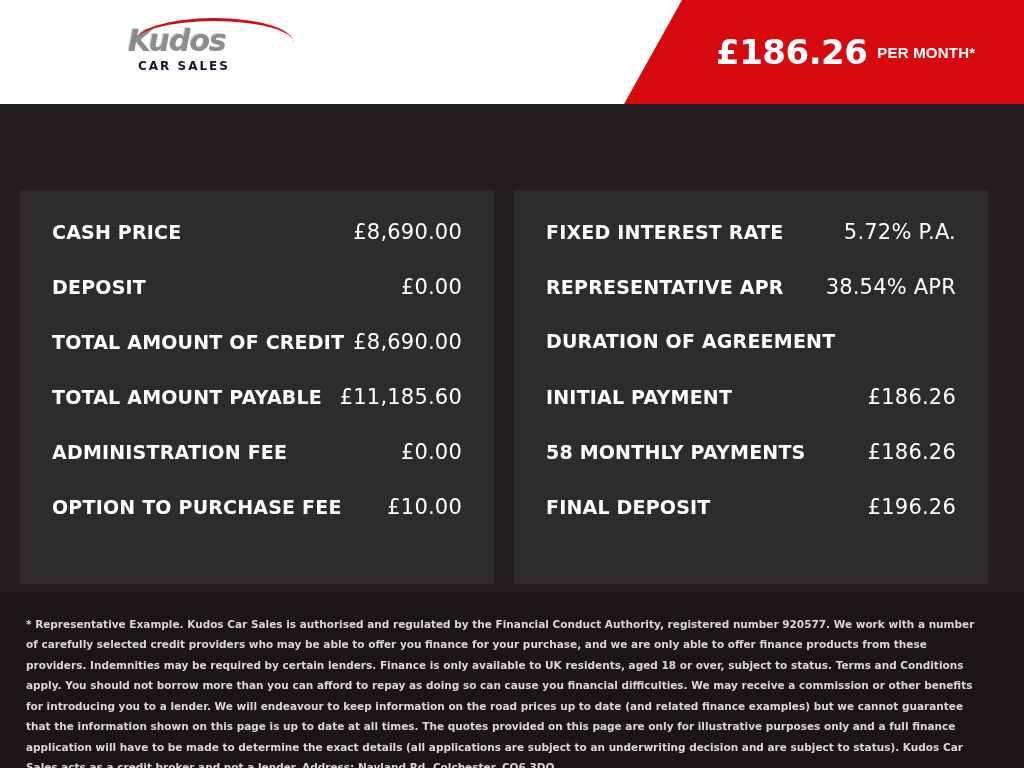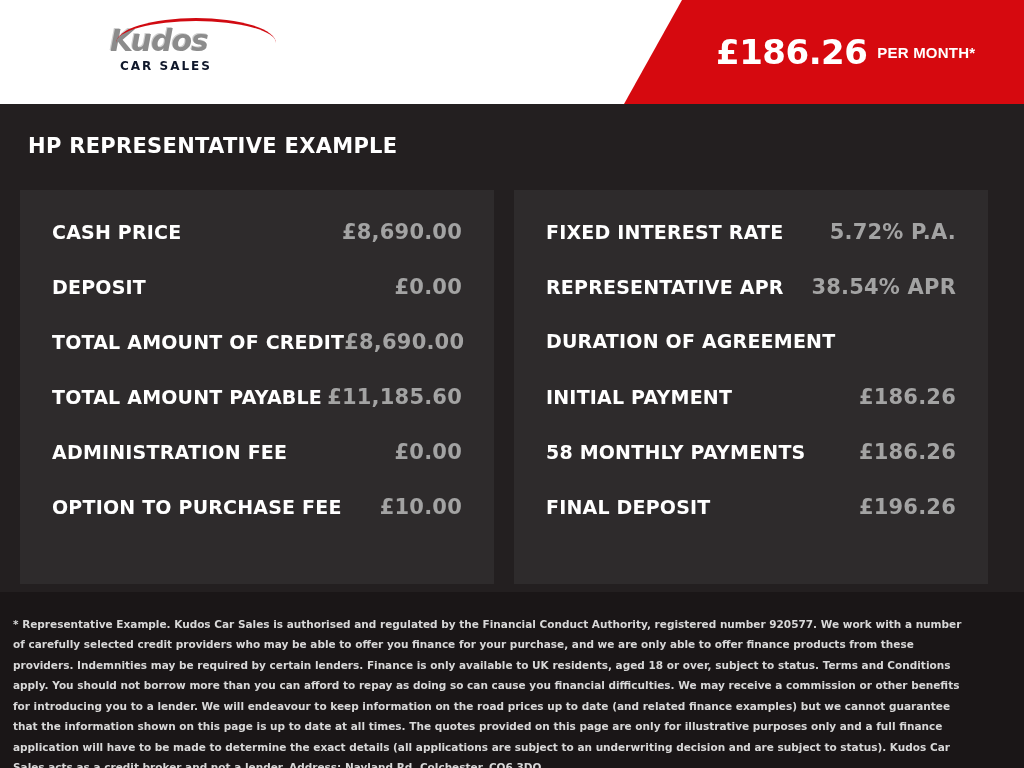--- a/index.html
+++ b/index.html
@@ -20,21 +20,21 @@
   
   .header {
     position: relative;
     width: 1024px;
     height: 104px;
     background: #ffffff;
     overflow: hidden;
   }
   .logo {
     position: absolute;
-    left: 110px;
+    left: 128px;
     top: 26px;
     width: 180px;
     height: 56px;
   }
   .logo-word {
     font-family: "DejaVu Sans", sans-serif;
     font-weight: bold;
     font-style: italic;
     font-size: 30px;
     letter-spacing: -1px;
@@ -123,38 +123,38 @@
   }
   .row-label {
     color: #ffffff;
     font-family: "DejaVu Sans", sans-serif;
     font-weight: bold;
     font-size: 19px;
     letter-spacing: 0.2px;
     white-space: nowrap;
   }
   .row-value {
-    color: #a3a3a3;
-    font-family: "DejaVu Sans", sans-serif;
-    font-weight: bold;
+    color: #ffffff;
+    font-family: "DejaVu Sans", sans-serif;
+    font-weight: normal;
     font-size: 21px;
     letter-spacing: 0.2px;
     white-space: nowrap;
     text-align: right;
   }
 
   
   .footer {
     position: absolute;
     left: 0;
     top: 592px;
     width: 1024px;
     height: 176px;
     background: #1a1617;
-    padding: 22px 26px 0 13px;
+    padding: 22px 26px 0 26px;
   }
   .footer p {
     color: #d8d8d8;
     font-family: "DejaVu Sans", sans-serif;
     font-size: 10.5px;
     font-weight: bold;
     line-height: 1.95;
     max-width: 960px;
     text-align: left;
   }
@@ -169,21 +169,20 @@
       <div class="logo-swoosh"></div>
       <div class="logo-word">Kudos</div>
       <div class="logo-sub">CAR SALES</div>
     </div>
     <div class="price-banner">
       <span class="price-amount">£186.26</span>
       <span class="price-suffix">PER MONTH*</span>
     </div>
   </div>
 
-  <div class="title">HP REPRESENTATIVE EXAMPLE</div>
 
   <div class="panels">
 
     <div class="panel">
       <div class="row">
         <span class="row-label">CASH PRICE</span>
         <span class="row-value">£8,690.00</span>
       </div>
       <div class="row">
         <span class="row-label">DEPOSIT</span>

